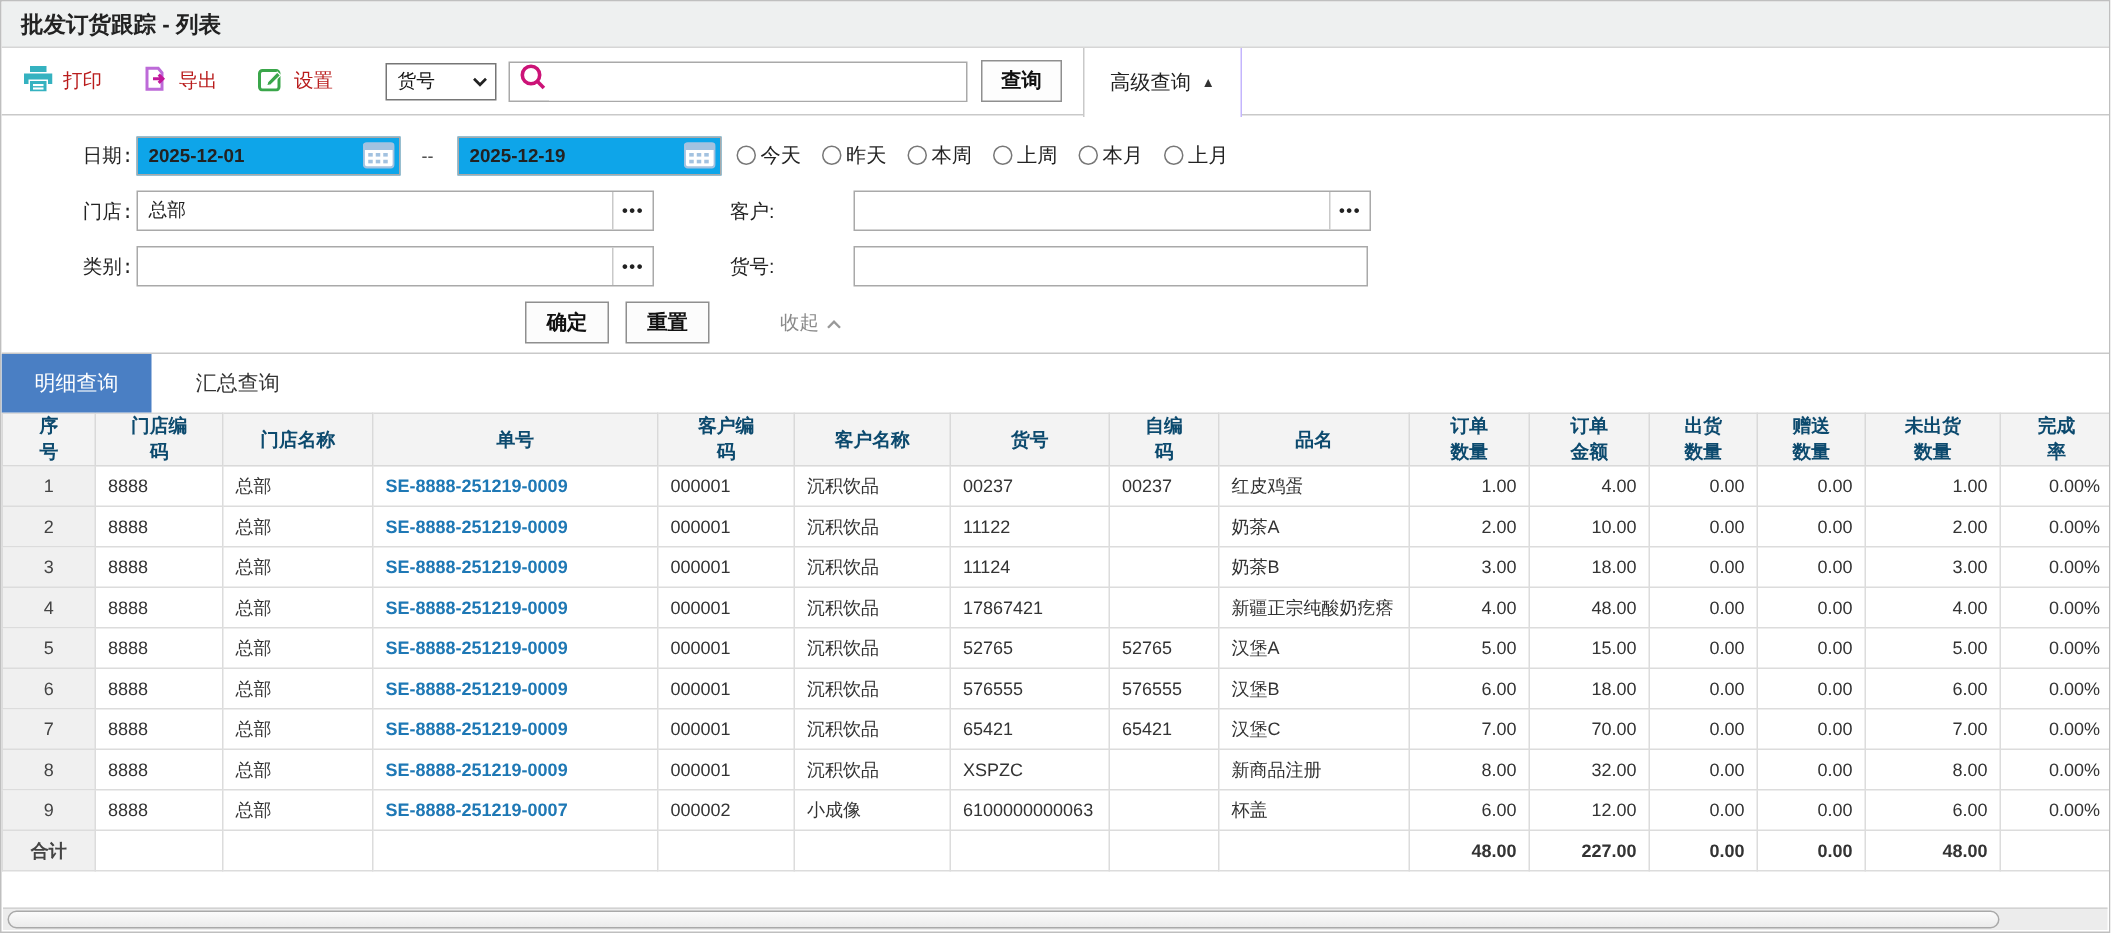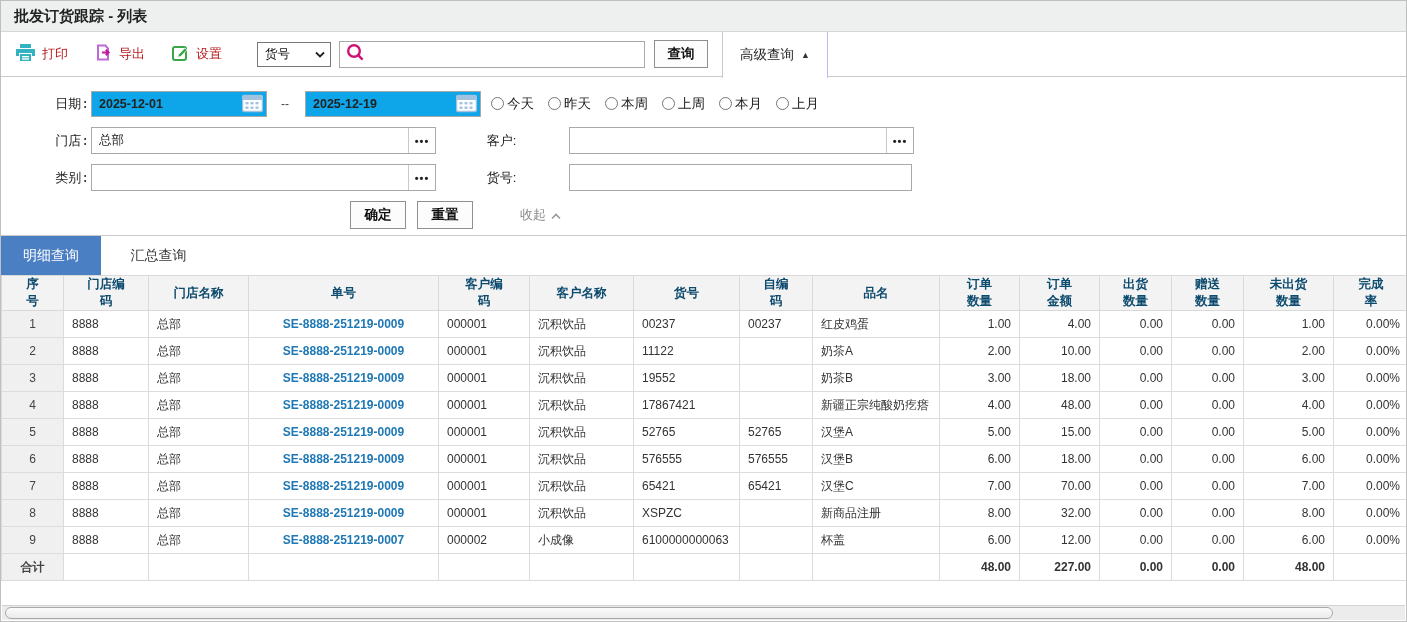--- a/index.html
+++ b/index.html
@@ -44,21 +44,21 @@
   
   .tabs { height:39px; display:flex; background:#fff; }
   .tab { min-width:115px; display:flex; align-items:center; justify-content:center; font-size:14px; color:#333; cursor:pointer; padding:0 10px; }
   .tab.active { background:#4a7fc4; color:#fff; min-width:100px; }
 
   
   table { border-collapse:collapse; table-layout:fixed; width:1407px; }
   th { height:29px; background:#f3f3f3; border:1px solid #d9d9d9; font-size:12.5px; font-weight:bold; color:#0c4a6e; text-align:center; padding:0 21px; }
   td { height:27px; border:1px solid #dcdcdc; font-size:12px; color:#333; padding:0 8px; background:#fff; overflow:hidden; white-space:nowrap; }
   td.seq { background:#f0f0f0; text-align:center; color:#444; padding:0 2px; }
-  td.c { text-align:center; }
+  td.c { }
   td.r { text-align:right; }
   td a { color:#1e78b5; font-weight:bold; text-decoration:none; cursor:pointer; }
   tr.total td { font-weight:bold; }
   tr.total td.seq { font-weight:bold;margin-left:44px; }
   table tr:first-child th { border-top:1px solid #d9d9d9; }
 
   
   .hscroll { position:absolute; left:1px; right:1px; bottom:1px; height:15px; background:#ececec; border-top:1px solid #d2d2d2; }
   .hthumb { position:absolute; left:3px; top:1px; width:1328px; height:12px; background:linear-gradient(#fbfbfb,#ebebeb); border:1px solid #a9a9a9; border-radius:7px; cursor:pointer; }
 </style>
@@ -290,21 +290,21 @@
             <td class="r">2.00</td>
             <td class="r">0.00%</td>
           </tr>
           <tr>
             <td class="seq">3</td>
             <td>8888</td>
             <td>总部</td>
             <td class="c"><a>SE-8888-251219-0009</a></td>
             <td>000001</td>
             <td>沉积饮品</td>
-            <td>19552</td>
+            <td>11124</td>
             <td></td>
             <td>奶茶B</td>
             <td class="r">3.00</td>
             <td class="r">18.00</td>
             <td class="r">0.00</td>
             <td class="r">0.00</td>
             <td class="r">3.00</td>
             <td class="r">0.00%</td>
           </tr>
           <tr>

